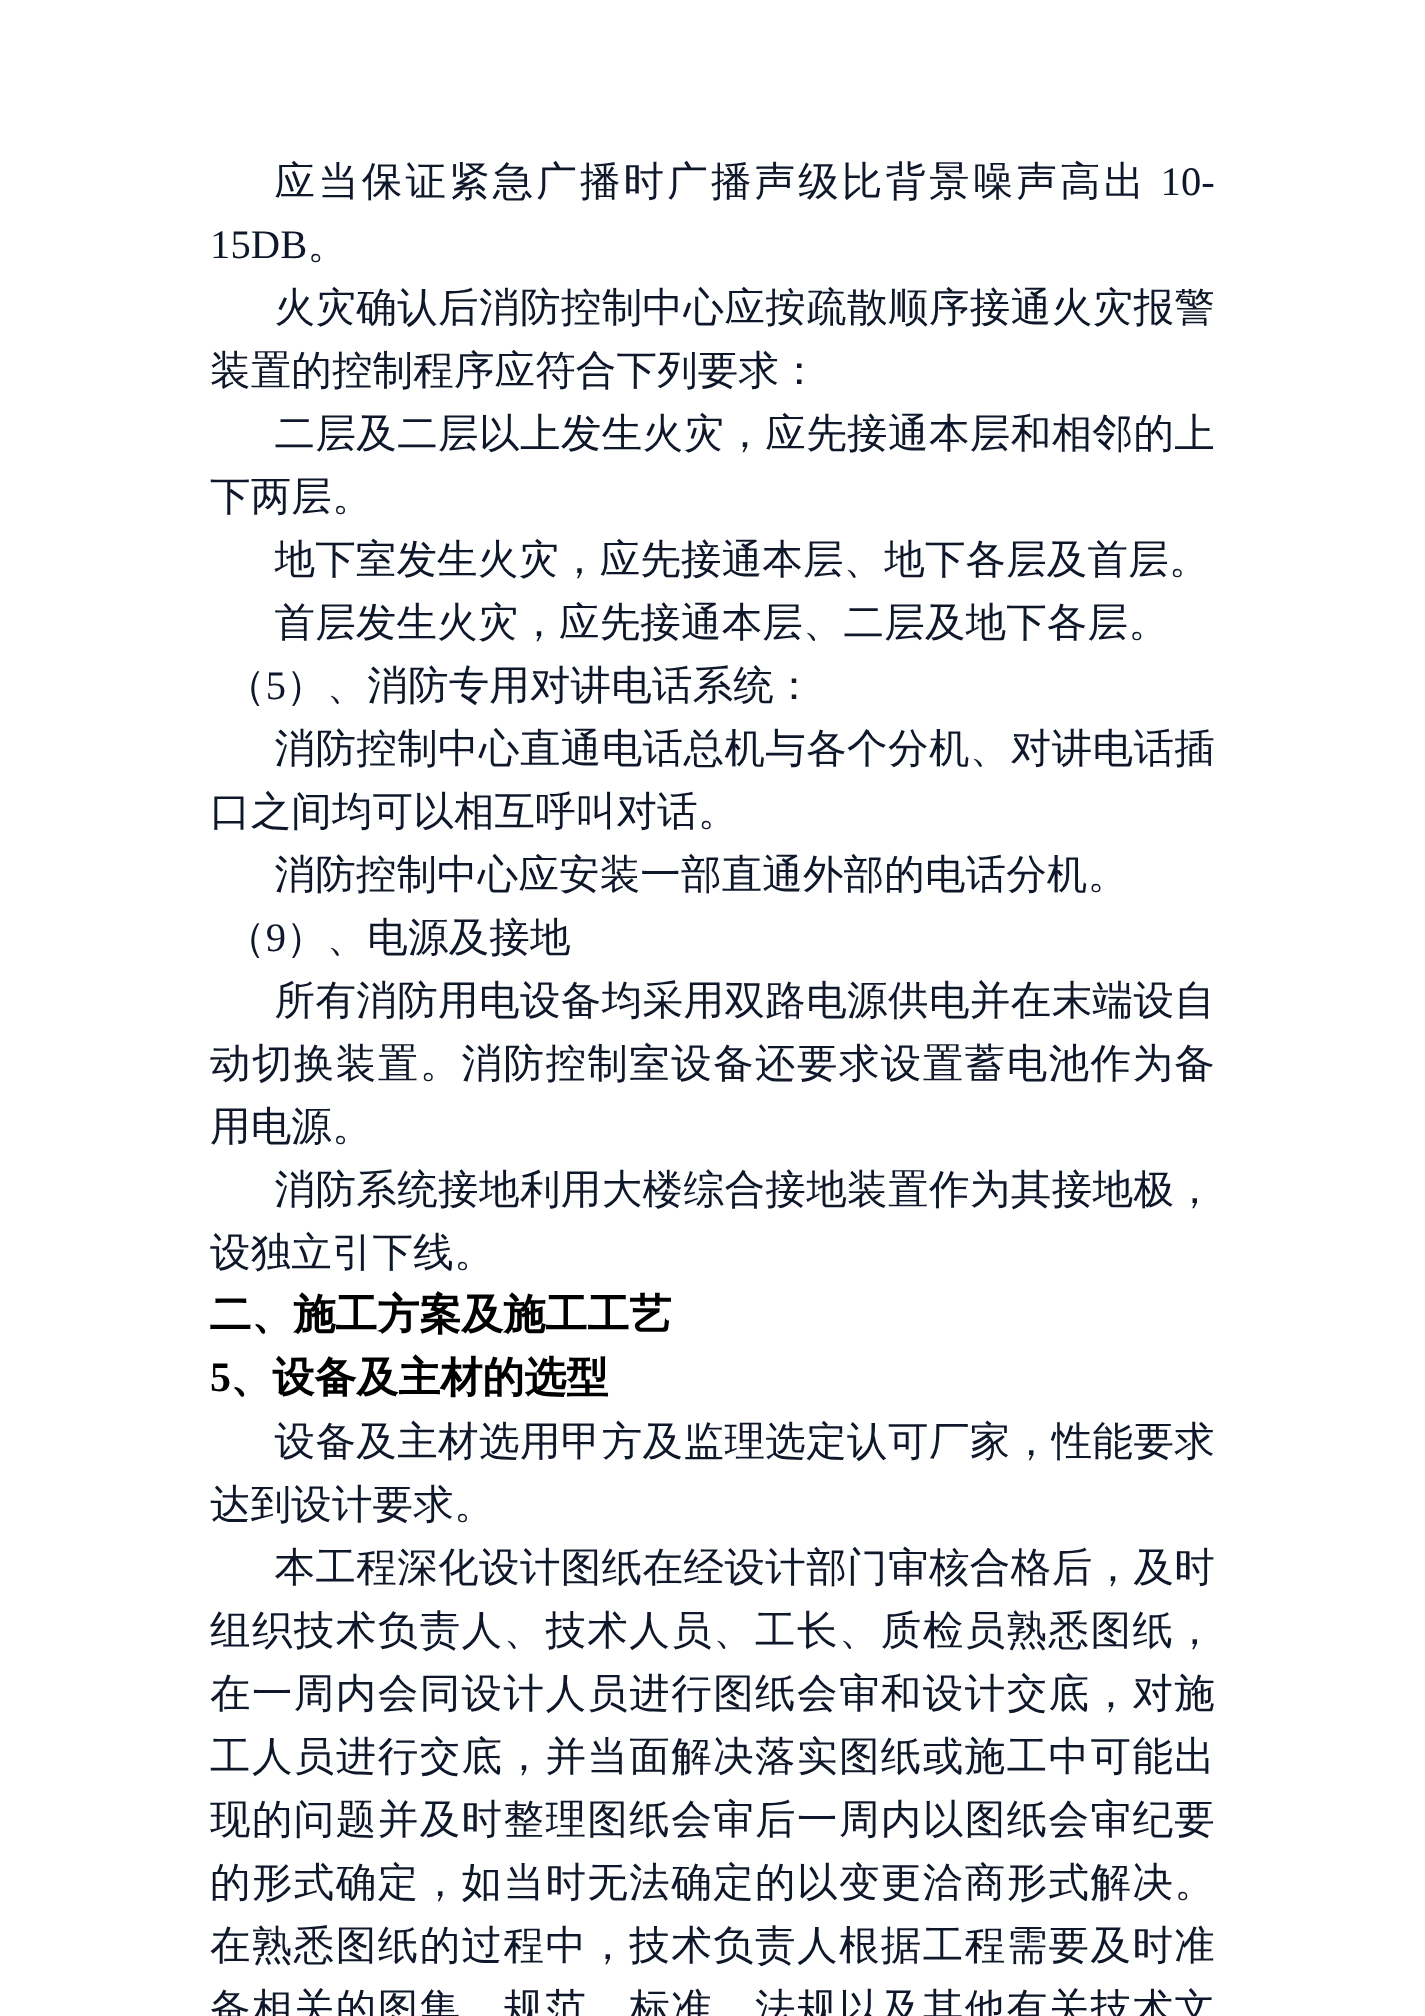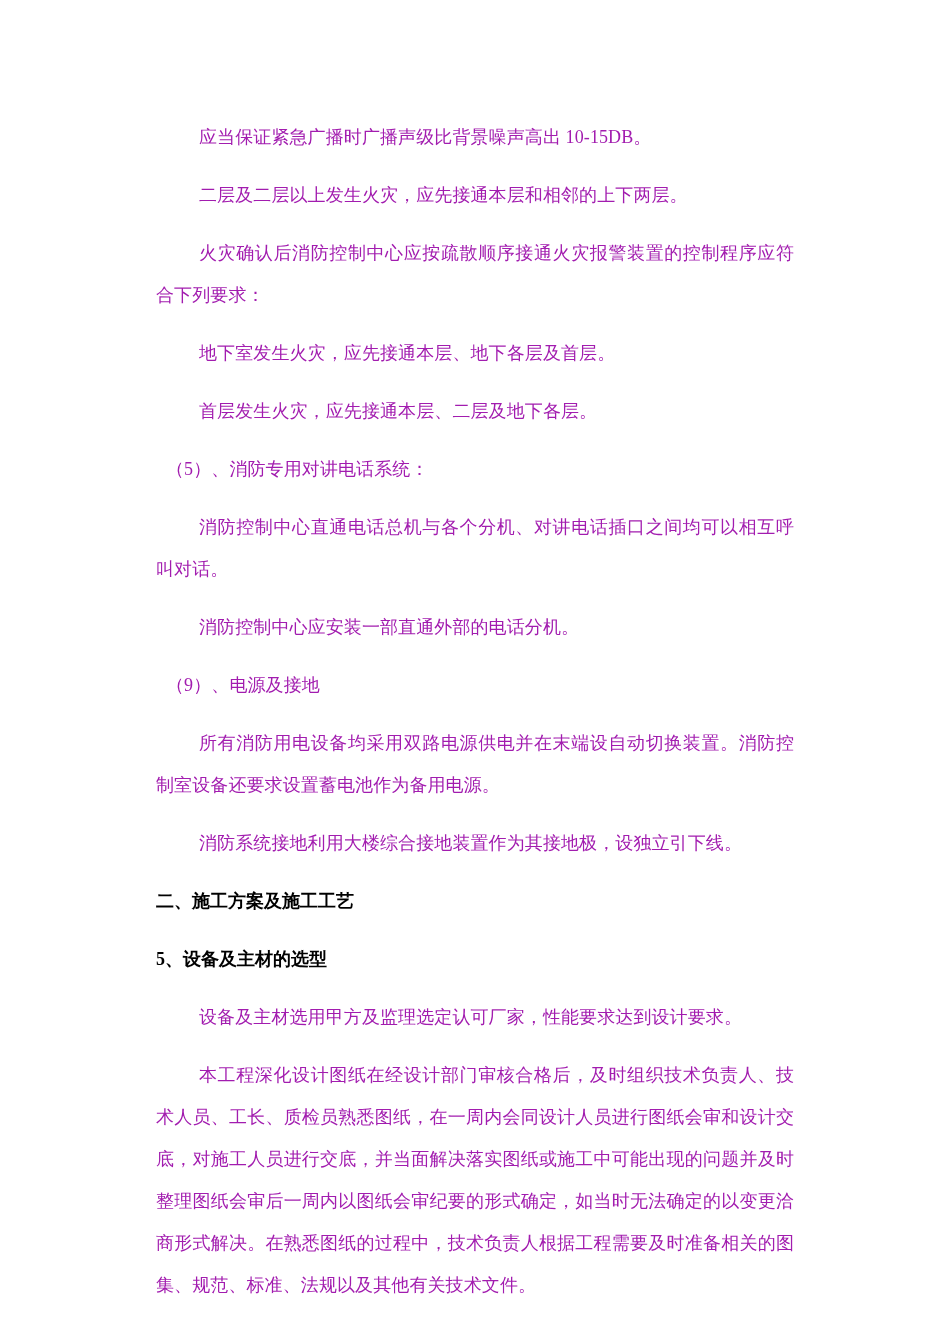--- a/index.html
+++ b/index.html
@@ -20,58 +20,58 @@
     height: 1344px;
     box-sizing: border-box;
     padding: 100px 140px 0 140px;
     background: #ffffff;
     overflow: hidden;
   }
   .doc-body {
     width: 670px;
   }
   p.para {
-    margin: 16px;
+    margin: 0;
     padding: 0;
-    font-size: 18px;
+    font-size: 27px;
     line-height: 42px;
     text-align: justify;
     text-justify: inter-ideograph;
     letter-spacing: 0.1px;
-    color: #a21caf;
+    color: #0f172a;
   }
   p.indent {
     text-indent: 43px;
   }
   p.indent-one {
     text-indent: 10px;
   }
   h2.heading {
-    margin: 16px;
+    margin: 0;
     padding: 0;
-    font-size: 18px;
+    font-size: 28px;
     line-height: 42px;
     font-weight: bold;
     text-indent: 0;
     text-align: left;
     color: #000000;
     font-family: "Liberation Serif", "DejaVu Serif", serif;
   }
 </style>
 </head>
 <body>
 
 <div class="page">
   <div class="doc-body">
 
     <p class="para indent">应当保证紧急广播时广播声级比背景噪声高出 10-15DB。</p>
 
+    <p class="para indent">火灾确认后消防控制中心应按疏散顺序接通火灾报警装置的控制程序应符合下列要求：</p>
+
     <p class="para indent">二层及二层以上发生火灾，应先接通本层和相邻的上下两层。</p>
-
-    <p class="para indent">火灾确认后消防控制中心应按疏散顺序接通火灾报警装置的控制程序应符合下列要求：</p>
 
     <p class="para indent">地下室发生火灾，应先接通本层、地下各层及首层。</p>
 
     <p class="para indent">首层发生火灾，应先接通本层、二层及地下各层。</p>
 
     <p class="para indent-one">（5）、消防专用对讲电话系统：</p>
 
 
     <p class="para indent">消防控制中心直通电话总机与各个分机、对讲电话插口之间均可以相互呼叫对话。</p>
 

